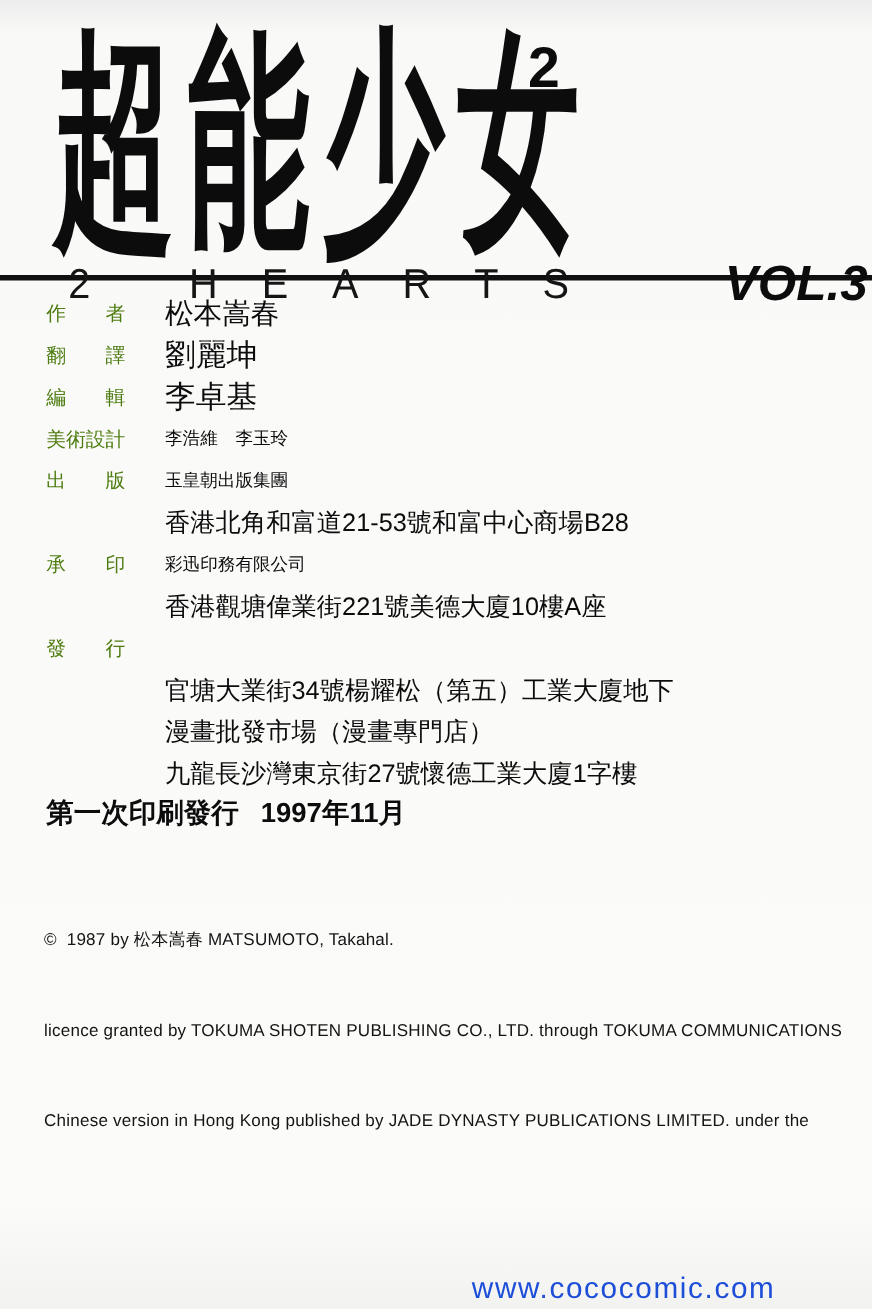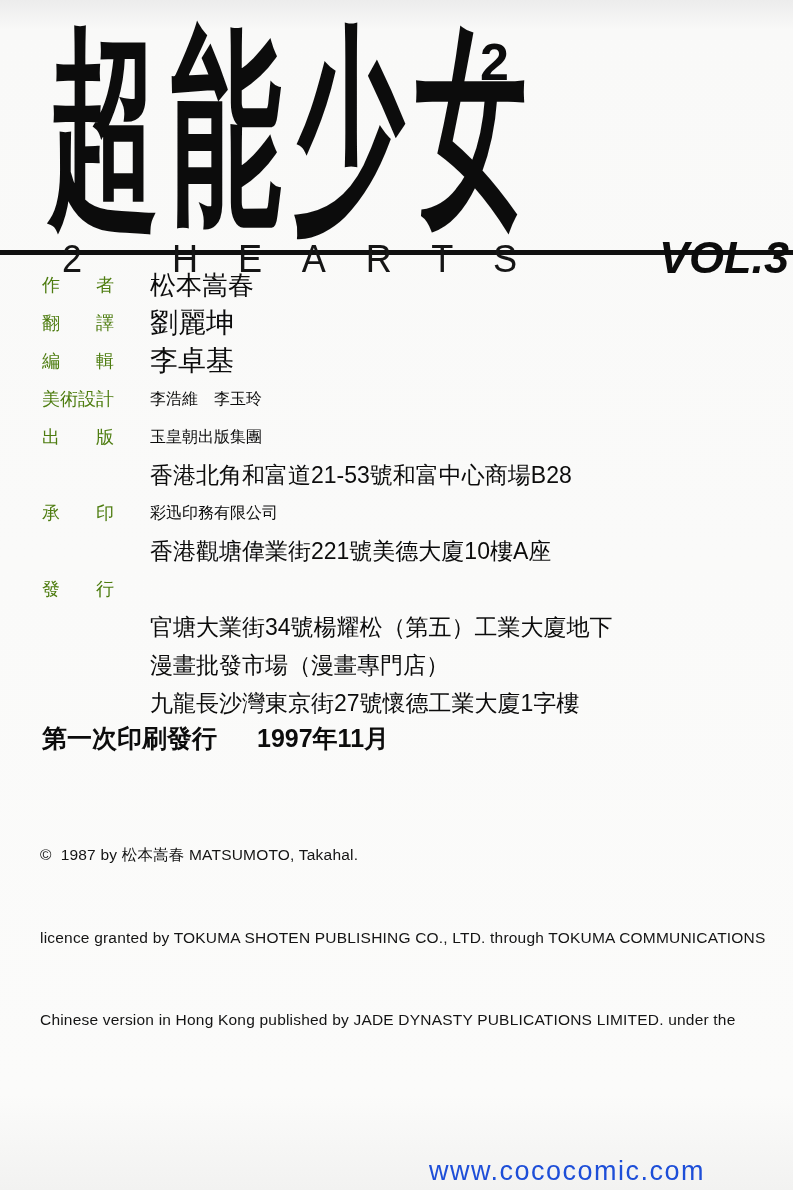--- a/index.html
+++ b/index.html
@@ -30,21 +30,21 @@
   .credits{padding:11px 0 0 42px;}
   .credit-row{height:38px;display:flex;align-items:center;}
   .c-label{width:108px;flex:none;font-size:18px;white-space:pre;color:#4d7c0f;}
   .c-value{white-space:pre;}
   .v-author{font-size:26px;}
   .v-md{font-size:16px;}
   .v-sm{font-size:28px;}
   .addr{font-size:23px;}
   .first-print{height:38px;display:flex;font-weight:bold;}
   .fp-label{font-size:25px;}
-  .fp-value{margin-left:40px;font-size:25px;}
+  .fp-value{margin-left:20px;font-size:25px;}
   .copyright-en{margin:26px 0 0 40px;font-size:15.5px;line-height:27.5px;letter-spacing:0.2px;white-space:pre;color:#141414;}
   .watermark{position:absolute;right:88px;top:1156px;font-size:27px;letter-spacing:1.5px;color:#1d4ed8;}
 </style>
 </head>
 <body>
 
 <div class="page">
 
   <header class="header">
     <div class="logo-text">超能少女</div>

